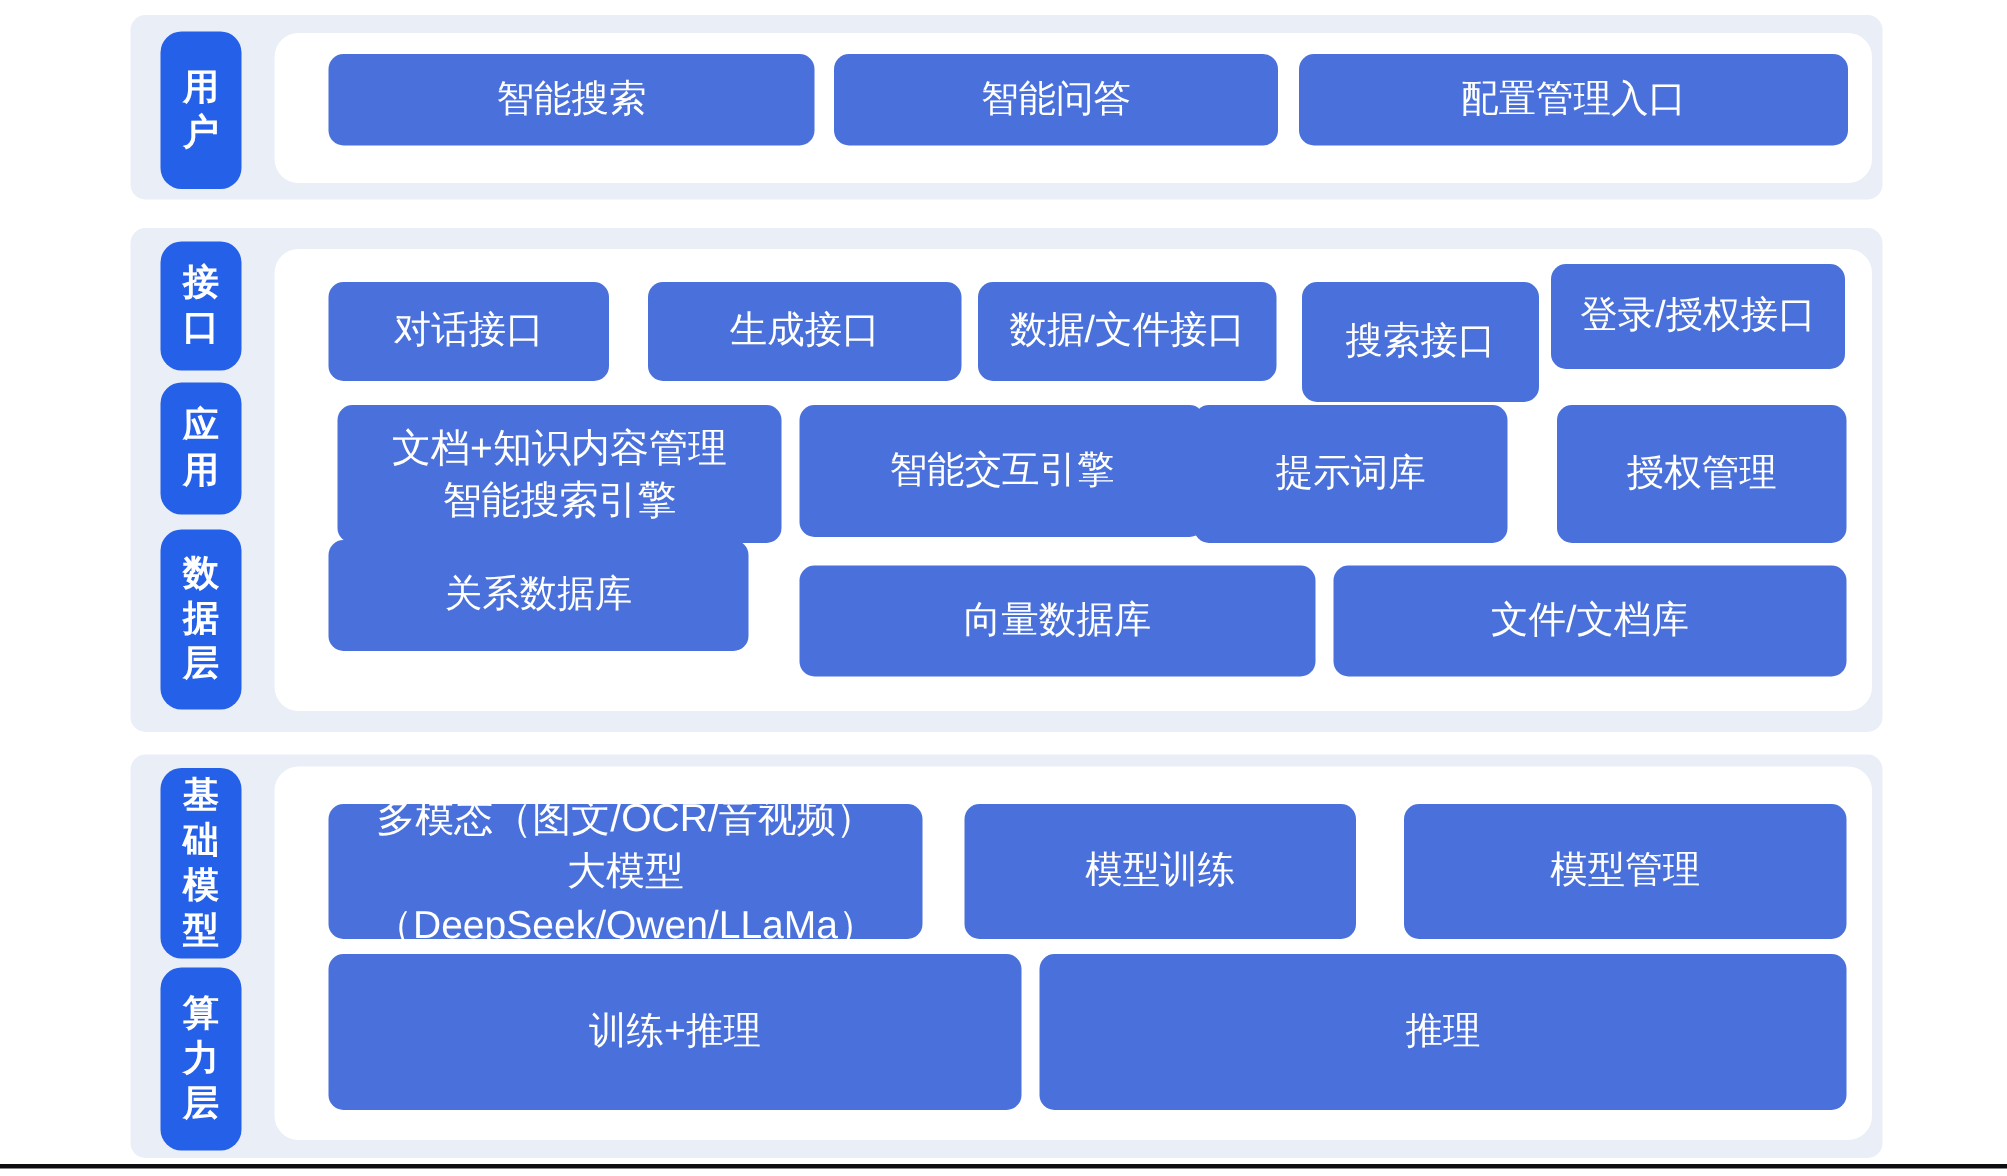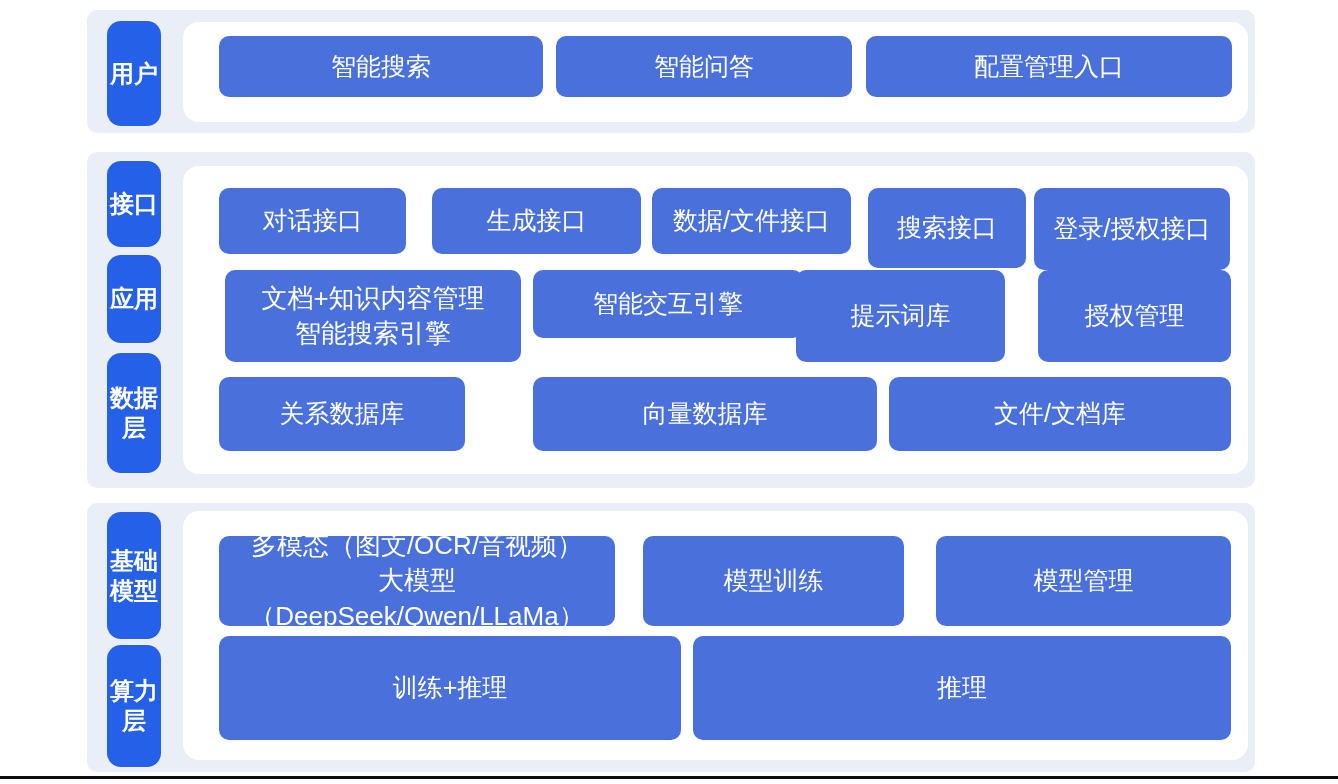--- a/index.html
+++ b/index.html
@@ -10,21 +10,21 @@
   .panel{
     position:absolute;background:#e9eef7;border-radius:10px;
   }
   .inner{
     position:absolute;background:#ffffff;border-radius:16px;
   }
   .chip{
     position:absolute;left:107px;width:54px;background:#2560e9;border-radius:14px;
     color:#ffffff;font-size:24px;font-weight:700;line-height:1.25;
     display:flex;align-items:center;justify-content:center;text-align:center;
-    word-break:break-all;padding:0 3px;box-sizing:border-box;
+    word-break:break-all;padding:0 15px;box-sizing:border-box;
   }
   .box{
     position:absolute;background:#4a71db;border-radius:10px;color:#ffffff;
     display:flex;align-items:center;justify-content:center;text-align:center;
     font-size:25px;font-weight:400;line-height:1.35;white-space:pre-line;
   }
   .box.small{font-size:26px;}
   .footer-line{
     position:absolute;left:0;top:776px;width:1338px;height:3px;background:#0d0d12;
   }
@@ -46,29 +46,29 @@
   <div class="inner" style="left:183px;top:166px;width:1065px;height:308px"></div>
 
   <div class="chip" style="top:161px;height:86px">接口</div>
   <div class="chip" style="top:255px;height:88px">应用</div>
   <div class="chip" style="top:353px;height:120px">数据层</div>
 
   <div class="box" style="left:219px;top:188px;width:187px;height:66px">对话接口</div>
   <div class="box" style="left:432px;top:188px;width:209px;height:66px">生成接口</div>
   <div class="box" style="left:652px;top:188px;width:199px;height:66px">数据/文件接口</div>
   <div class="box" style="left:868px;top:188px;width:158px;height:80px">搜索接口</div>
-  <div class="box" style="left:1034px;top:188px;width:196px;height:82px">登录/授权接口</div>
+  <div class="box" style="left:1034px;top:176px;width:196px;height:70px">登录/授权接口</div>
 
   <div class="box small" style="left:225px;top:270px;width:296px;height:92px">文档+知识内容管理
 智能搜索引擎</div>
-  <div class="box" style="left:533px;top:270px;width:270px;height:68px">智能交互引擎</div>
+  <div class="box" style="left:533px;top:270px;width:270px;height:88px">智能交互引擎</div>
   <div class="box" style="left:796px;top:270px;width:209px;height:92px">提示词库</div>
   <div class="box" style="left:1038px;top:270px;width:193px;height:92px">授权管理</div>
 
-  <div class="box" style="left:219px;top:377px;width:246px;height:74px">关系数据库</div>
+  <div class="box" style="left:219px;top:360px;width:280px;height:74px">关系数据库</div>
   <div class="box" style="left:533px;top:377px;width:344px;height:74px">向量数据库</div>
   <div class="box" style="left:889px;top:377px;width:342px;height:74px">文件/文档库</div>
 
   <div class="panel" style="left:87px;top:503px;width:1168px;height:269px"></div>
   <div class="inner" style="left:183px;top:511px;width:1065px;height:249px"></div>
 
   <div class="chip" style="top:512px;height:127px">基础模型</div>
   <div class="chip" style="top:645px;height:122px">算力层</div>
 
   <div class="box small" style="left:219px;top:536px;width:396px;height:90px">多模态（图文/OCR/音视频）

